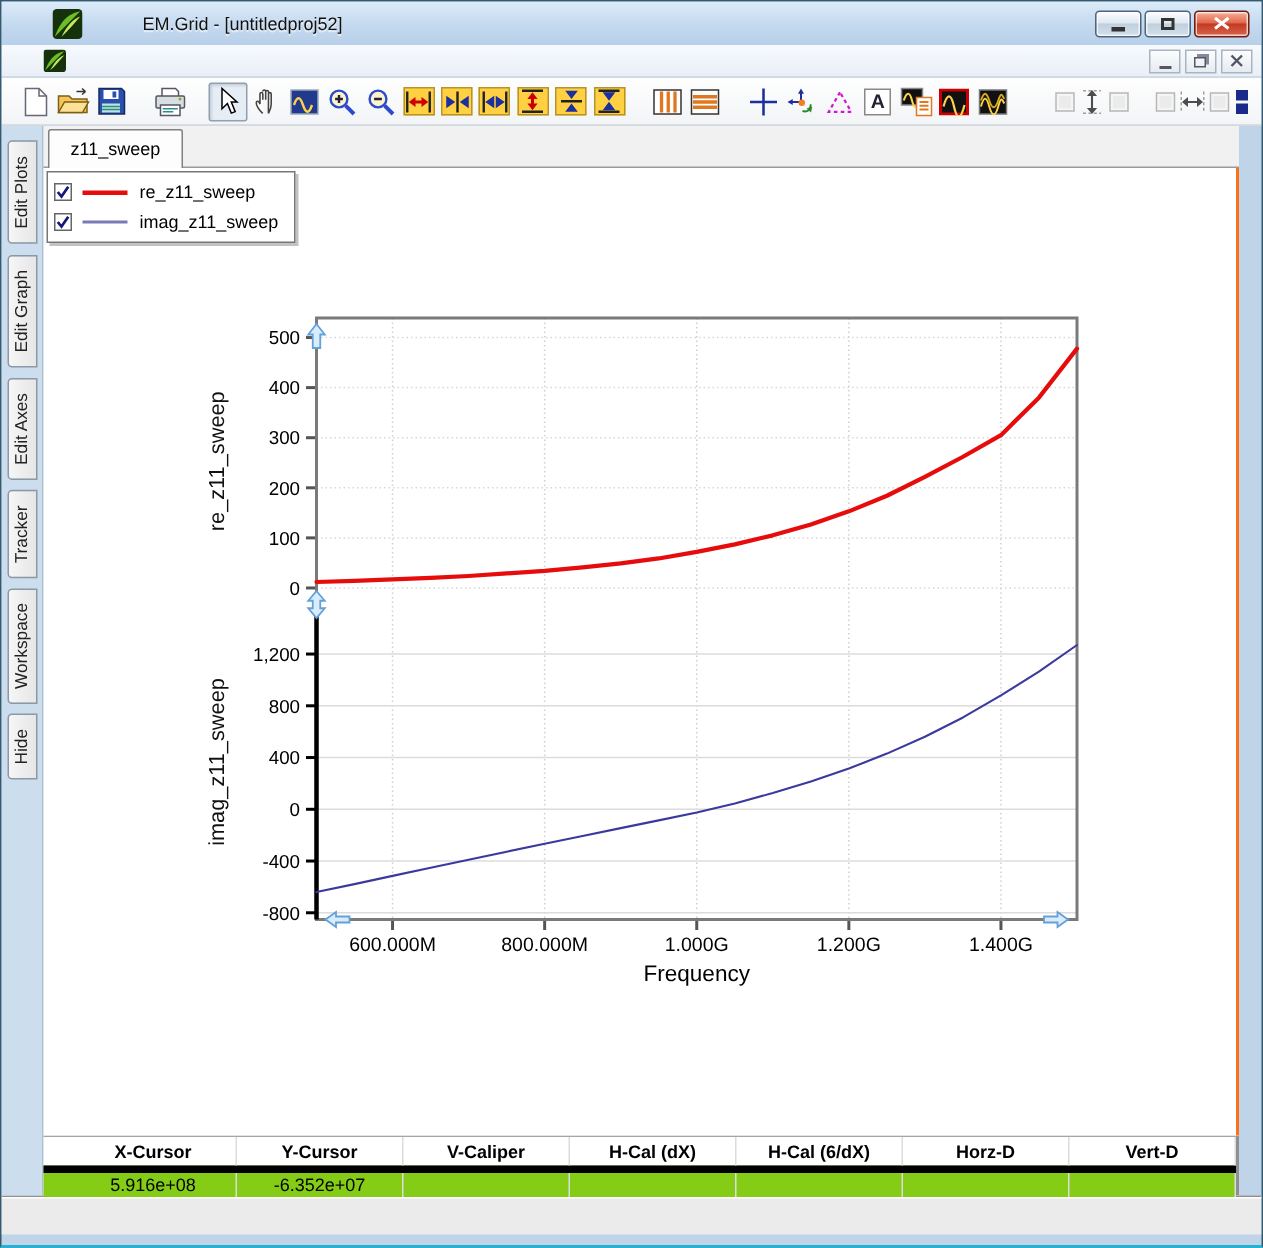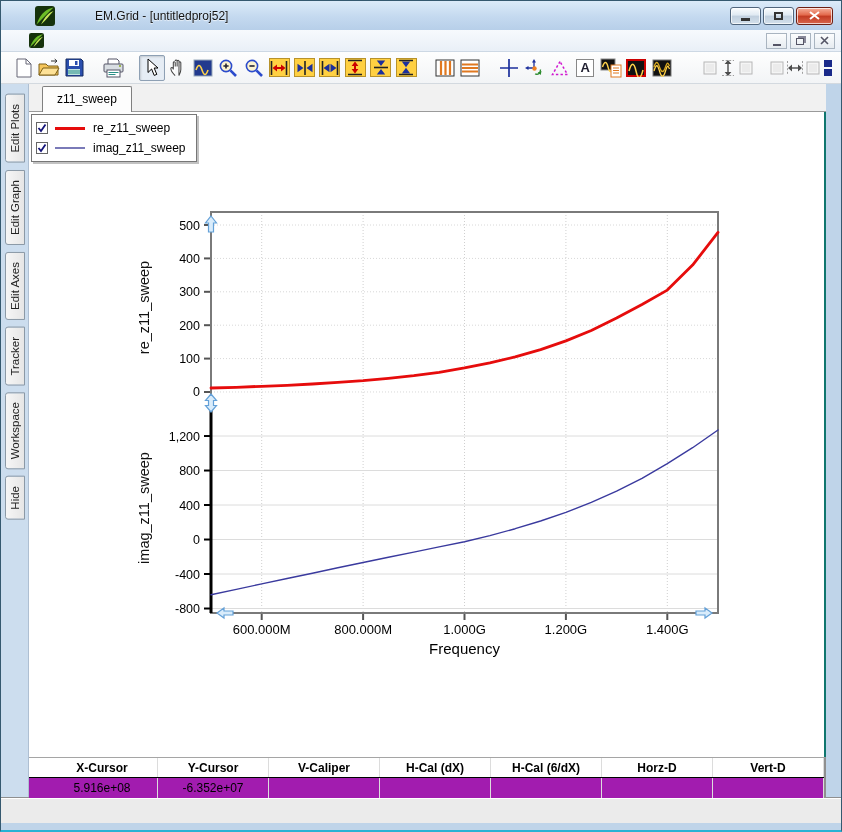--- a/index.html
+++ b/index.html
@@ -47,36 +47,36 @@
           color:#223; display:flex; align-items:center; justify-content:center; }
 
   
   .main { display:flex; height:713px; }
   .side-strip { width:28px; background:#ccddee; padding-top:10px; display:flex; flex-direction:column; align-items:center; border-right:1px solid #aebfd2;}
   .side-tab { writing-mode:vertical-rl; transform:rotate(180deg); font-size:11.5px; color:#222;
               background:linear-gradient(90deg,#e6e6e6,#f6f6f6); border:1px solid #8b99a6; border-radius:0 3px 3px 0;
               padding:9px 3px; margin-bottom:7px; cursor:default; }
   .content { width:797px; display:flex; flex-direction:column; }
 
-  .doc-tabs { height:28px; background:#f1f1f1; border-bottom:1px solid #9a9a9a; display:flex; align-items:flex-end; padding-left:13px; }
+  .doc-tabs { height:28px; background:#f1f1f1; border-bottom:1px solid #9a9a9a; display:flex; align-items:flex-end; padding-left:3px; }
   .doc-tab { font-size:12px; color:#000; background:#fdfdfd; border:1px solid #808080; border-bottom:none;
              border-radius:2px 2px 0 0; padding:5px 14px 6px 14px; position:relative; top:1px; }
 
-  .plot-area { position:relative; height:645px; background:#fff; border-right:2px solid #0f766e; overflow:hidden;text-align:center; }
+  .plot-area { position:relative; height:645px; background:#fff; border-right:2px solid #f97316; overflow:hidden;text-align:center; }
   .legend { position:absolute; left:2px; top:2px; background:#fff; border:1px solid #777;
             box-shadow:2px 2px 0 rgba(120,120,120,.45); padding:3px 10px 3px 4px; z-index:5; }
   .legend-row { display:flex; align-items:center; height:20px; }
   .legend-check { width:12px; height:12px; border:1px solid #666; background:#fff; margin-right:7px; flex:0 0 auto;
                   display:flex; align-items:center; justify-content:center; }
   .legend-line { width:30px; margin-right:8px; flex:0 0 auto; }
   .legend-label { font-size:12px; color:#000; }
 
   .cursor-table { height:40px; border-top:1px solid #a5a5a5; border-right:2px solid #8f8f8f; background:#fff; }
   .ct-row { display:flex; height:19px; }
-  .ct-row.vals { height:21px; background:#a21caf; border-top:1px solid #000000; }
+  .ct-row.vals { height:21px; background:#84cc16; border-top:5px solid #000000; }
   .ct-cell { flex:1; font-size:12px; display:flex; align-items:center; justify-content:center; border-right:1px solid #dcdcdc; color:#000; }
   .ct-cell.hdr { font-weight:600; }
   .ct-lead { flex:0 0 18px; border-right:none; }
 
   .bottom-strip { height:26px; background:#ebebeb; border-top:1px solid #8f8f8f; box-shadow:inset 0 1px 0 #fff; }
 
   svg text { font-family:"Liberation Sans", sans-serif; }
 </style>
 </head>
 <body>

